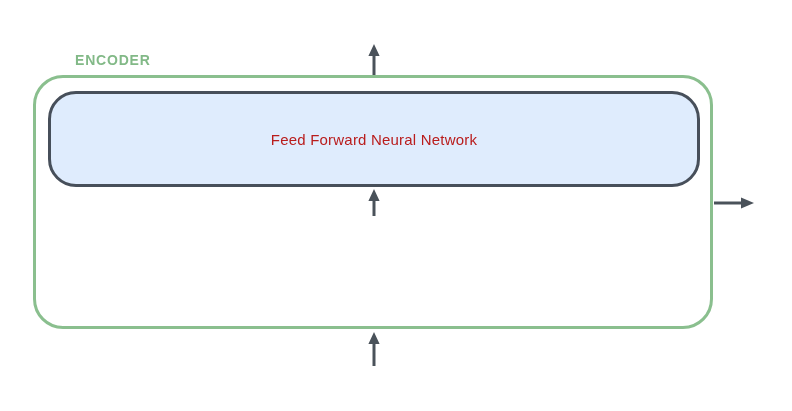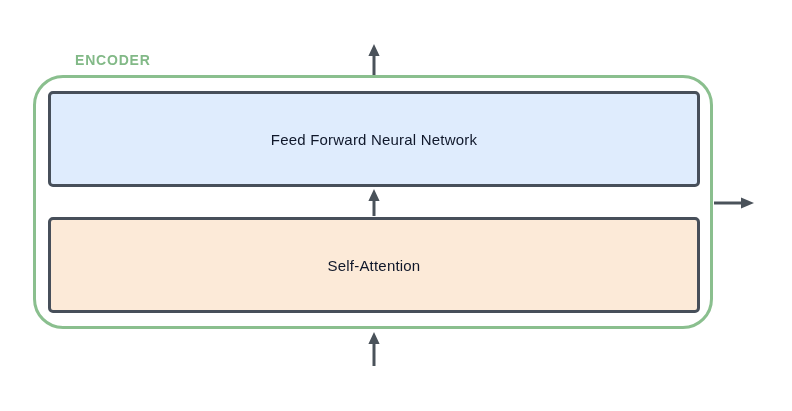--- a/index.html
+++ b/index.html
@@ -37,26 +37,26 @@
     border-radius: 30px;
     background: #ffffff;
   }
   .block {
     position: absolute;
     left: 48px;
     width: 652px;
     height: 96px;
     box-sizing: border-box;
     border: 3px solid #474f5a;
-    border-radius: 5px;
+    border-radius: 28px;
     display: flex;
     align-items: center;
     justify-content: center;
     font-size: 15px;
-    color: #0f172a;
+    color: #b91c1c;
     letter-spacing: 0.2px;
   }
   .block-ffnn {
     top: 91px;
     background: #dfecfd;
   }
   .block-attn {
     top: 217px;
     background: #fcead8;
   }
@@ -75,23 +75,20 @@
 <div class="canvas">
 
   <div class="encoder-label">ENCODER</div>
 
   <div class="encoder-box"></div>
 
   <div class="block block-ffnn">
     <span>Feed Forward Neural Network</span>
   </div>
 
-  <div class="block block-attn">
-    <span>Self-Attention</span>
-  </div>
 
   <svg class="arrow arrow-top" width="20" height="31" viewBox="0 0 20 31">
     <line x1="10" y1="31" x2="10" y2="9" stroke="#4a525a" stroke-width="3"></line>
     <polygon points="10,0 4.4,12 15.6,12" fill="#4a525a"></polygon>
   </svg>
 
   <svg class="arrow arrow-mid" width="20" height="27" viewBox="0 0 20 27">
     <line x1="10" y1="27" x2="10" y2="9" stroke="#4a525a" stroke-width="3"></line>
     <polygon points="10,0 4.4,12 15.6,12" fill="#4a525a"></polygon>
   </svg>

